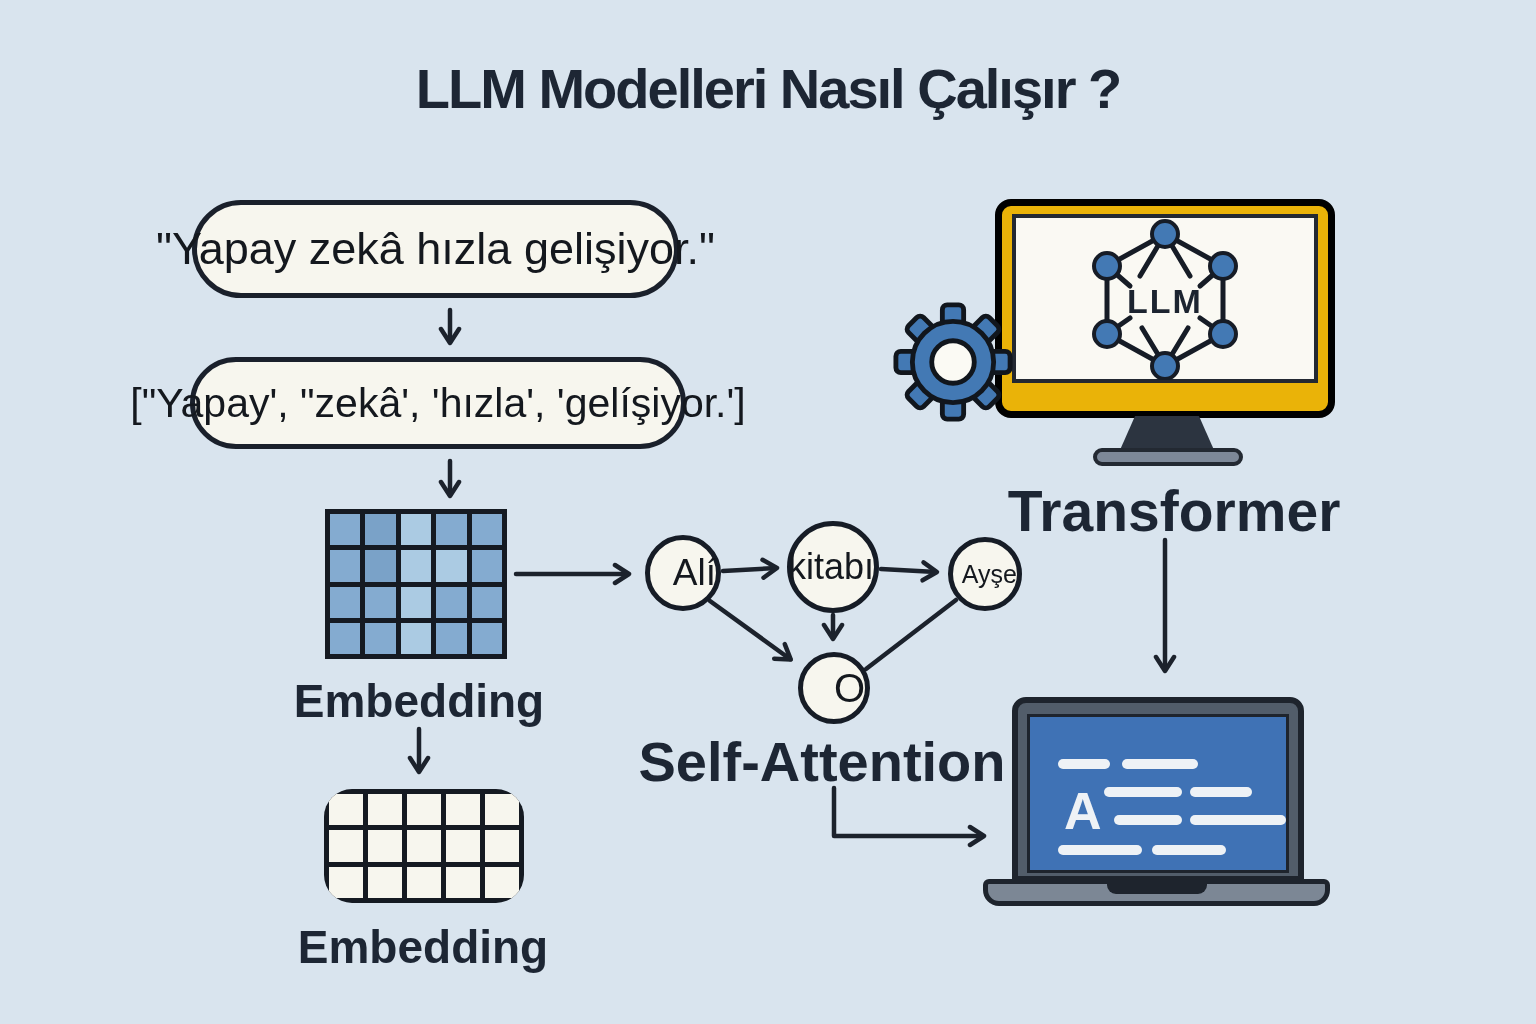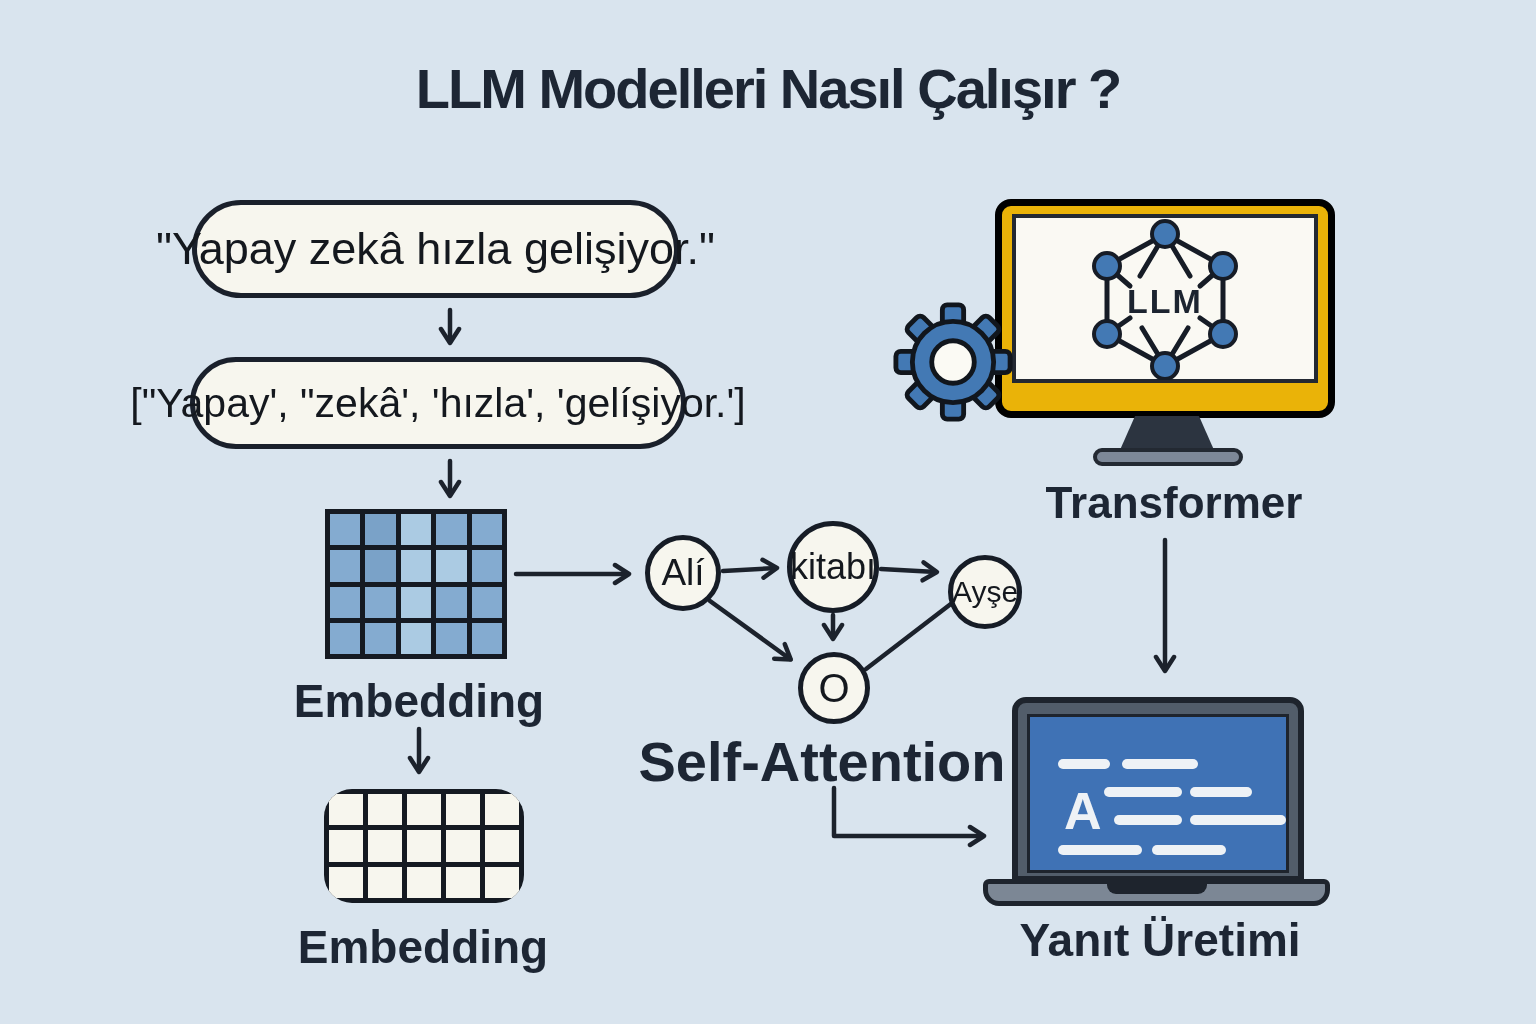--- a/index.html
+++ b/index.html
@@ -46,36 +46,36 @@
   }
 
   
   .lbl {
     position:absolute; transform:translateX(-50%);
     font-weight:700; color:#1d2634; white-space:nowrap;
   }
   .lbl.embedding1 { left:419px; top:674px; font-size:46px; }
   .lbl.embedding2 { left:423px; top:920px; font-size:46px; }
   .lbl.attention  { left:822px; top:729px; font-size:56px; }
-  .lbl.transformer{ left:1174px; top:478px; font-size:44px; }
+  .lbl.transformer{ left:1174px; top:478px; font-size:57px; }
   .lbl.response   { left:1160px; top:913px; font-size:46px; }
 
   
   svg.overlay { position:absolute; inset:0; z-index:3; pointer-events:none; }
 
   
   .node {
     position:absolute; z-index:4;
     background:#f7f6ee; border:5px solid #161c26; border-radius:50%;
-    display:flex; align-items:center; justify-content:center;
+    display:flex; align-items:center; justify-content:flex-end;
     color:#14181e;
   }
   .node.n-ali    { left:645px; top:535px; width:76px; height:76px; font-size:37px; }
   .node.n-kitabi { left:787px; top:521px; width:92px; height:92px; font-size:36px; }
-  .node.n-ayse   { left:948px; top:555px; width:74px; height:74px; font-size:30px; }
+  .node.n-ayse   { left:948px; top:537px; width:74px; height:74px; font-size:25px; }
   .node.n-o      { left:798px; top:652px; width:72px; height:72px; font-size:40px; }
 
   
   .monitor {
     position:absolute; left:995px; top:199px; width:340px; height:219px;
     background:#eab308; border:7px solid #000000; border-radius:16px; z-index:1;
   }
   .monitor .screen {
     position:absolute; left:10px; right:10px; top:8px; bottom:28px;
     background:#faf9f3; border:4px solid #232932;
@@ -247,21 +247,20 @@
       <div class="tl-bar" style="left:160px; top:70px;  width:62px;"></div>
       <div class="tl-bar" style="left:84px;  top:98px;  width:68px;"></div>
       <div class="tl-bar" style="left:160px; top:98px;  width:96px;"></div>
       <div class="tl-bar" style="left:28px;  top:128px; width:84px;"></div>
       <div class="tl-bar" style="left:122px; top:128px; width:74px;"></div>
     </div>
   </div>
   <div class="laptop-base">
     <div class="notch"></div>
   </div>
-  <div class="lbl response">Yanıt Üretimi</div>
 
   <svg class="overlay" width="1536" height="1024" viewBox="0 0 1536 1024">
     <defs>
       <marker id="ah" viewBox="0 0 24 24" refX="18" refY="12" markerWidth="24" markerHeight="24" orient="auto" markerUnits="userSpaceOnUse">
         <path d="M5 3 L19 12 L5 21" fill="none" stroke="#1c222c" stroke-width="4.5" stroke-linecap="round" stroke-linejoin="round"></path>
       </marker>
     </defs>
     <g stroke="#1c222c" stroke-width="4.5" fill="none" stroke-linecap="round" stroke-linejoin="round">
       <line x1="450" y1="310" x2="450" y2="342" marker-end="url(#ah)"></line>
       <line x1="450" y1="461" x2="450" y2="495" marker-end="url(#ah)"></line>

